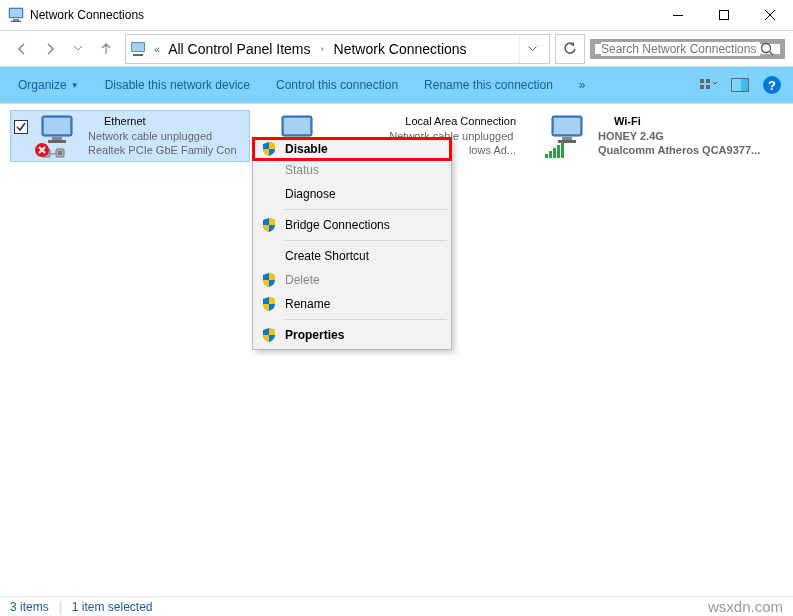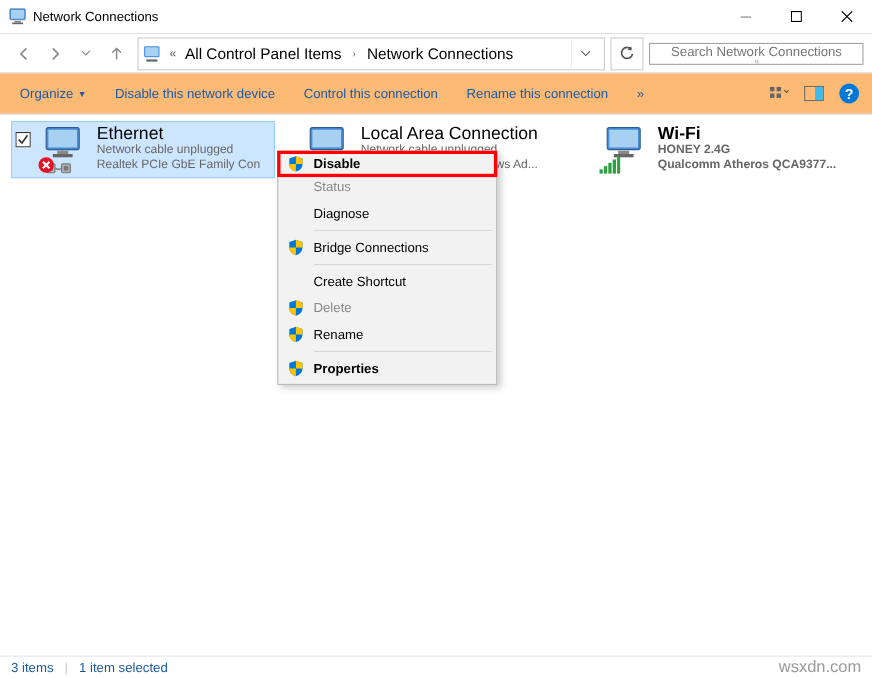--- a/index.html
+++ b/index.html
@@ -16,41 +16,41 @@
     .navbar { height: 36px; display: flex; align-items: center; padding: 4px 8px; border-top: 1px solid #e1e1e1; }
     .nav-arrow { width: 28px; height: 28px; display: flex; align-items: center; justify-content: center; color: #999; cursor: default; border-radius: 3px; }
     .nav-up { color: #999; }
     .addressbar { flex: 1; height: 30px; border: 1px solid #ccc; margin: 0 5px; display: flex; align-items: center; padding: 0 4px; position: relative; }
     .addr-icon { width: 16px; height: 16px; margin-right: 4px; }
     .addr-sep { color: #555; font-size: 11px; margin: 0 4px; }
     .addr-item { font-size: 14px; padding: 2px 4px; cursor: pointer; white-space: nowrap; }
     .addr-chevron { font-size: 9px; color: #555; padding: 0 6px; cursor: pointer; }
     .addr-dropdown { margin-left: auto; padding: 0 8px; height: 100%; display: flex; align-items: center; border-left: 1px solid #eee; cursor: pointer; }
     .refresh-btn { width: 30px; height: 30px; border: 1px solid #ccc; display: flex; align-items: center; justify-content: center; margin-right: 5px; cursor: pointer; }
-    .searchbox { width: 195px; height: 20px; border: 1px solid #a3a3a3; display: flex; align-items: center; padding: 0 6px; flex-direction: column; }
+    .searchbox { width: 195px; height: 20px; border: 5px solid #a3a3a3; display: flex; align-items: center; padding: 0 6px; }
     .searchbox input { border: none; outline: none; flex: 1; font-size: 12px; color: #555; }
     .search-icon { color: #555; cursor: pointer; }
     
     
-    .toolbar { height: 38px; display: flex; align-items: center; padding: 0 10px; border-bottom: 1px solid #dadada; border-top: 1px solid #dadada; background: #fdba74; }
+    .toolbar { height: 38px; display: flex; align-items: center; padding: 0 10px; border-bottom: 1px solid #dadada; border-top: 1px solid #dadada; background: #7dd3fc; }
     .tool-item { font-size: 12px; color: #1c5aa6; padding: 4px 8px; margin-right: 10px; cursor: pointer; display: flex; align-items: center; }
     .tool-chev { font-size: 8px; margin-left: 4px; }
     .tool-spacer { flex: 1; }
     .tool-right { display: flex; align-items: center; gap: 10px; }
     .tool-icon-btn { width: 22px; height: 22px; display: flex; align-items: center; justify-content: center; cursor: pointer; color: #555; }
     .help-icon { width: 18px; height: 18px; border-radius: 50%; background: #0078d7; color: #fff; display: flex; align-items: center; justify-content: center; font-size: 13px; font-weight: bold; }
     
     
     .content { padding: 6px 10px; position: relative; height: 480px; }
     .items-row { display: flex; gap: 20px; }
     .conn-item { display: flex; width: 240px; padding: 4px; cursor: pointer; position: relative; }
     .conn-item.selected { background: #cde6ff; border: 1px solid #99ccff; padding: 3px; }
     .conn-check { width: 16px; display: flex; align-items: flex-start; margin-top: 6px; margin-right: 4px; }
     .conn-icon-wrap { width: 48px; height: 44px; position: relative; margin-right: 6px; }
-    .conn-title { font-size: 16px; line-height: 15px; }
+    .conn-title { font-size: 11px; line-height: 15px; margin-left: 16px; }
     .conn-sub { font-size: 11px; color: #666; line-height: 14px; white-space: nowrap; overflow: hidden; text-overflow: ellipsis; max-width: 168px; }
     
     
     .context-menu { position: absolute; top: 137px; left: 252px; width: 200px; background: #f2f2f2; border: 1px solid #bababa; box-shadow: 3px 3px 6px rgba(0,0,0,0.2); padding: 2px; }
     .ctx-item { height: 24px; display: flex; align-items: center; padding: 0 8px 0 30px; font-size: 12px; cursor: pointer; position: relative; }
     .ctx-item.disabled { color: #888; cursor: default; text-align: right; }
     .ctx-item.highlighted { border: 3px solid red; margin: -3px; z-index: 5; position: relative; }
     .ctx-sep { height: 1px; background: #d7d7d7; margin: 3px 2px 3px 30px; }
     .ctx-icon { position: absolute; left: 6px; width: 16px; height: 16px; }
     .ctx-bold { font-weight: 600; }
@@ -209,21 +209,21 @@
             <path d="M5 5 L11 11 M11 5 L5 11" stroke="#fff" stroke-width="2"></path>
           </svg>
       </div>
       <div>
         <div class="conn-title">Ethernet</div>
         <div class="conn-sub">Network cable unplugged</div>
         <div class="conn-sub">Realtek PCIe GbE Family Con</div>
       </div>
     </div>
 
-    <div class="conn-item" style="width:250px;">
+    <div class="conn-item" style="width:250px;justify-content:space-between;">
       <div class="conn-icon-wrap">
         <svg class="monitor-svg" width="48" height="36" viewBox="0 0 48 36">
           <rect x="8" y="2" width="30" height="20" rx="2" fill="#4a90d9" stroke="#2e5b8f"></rect>
             <rect x="10" y="4" width="26" height="16" fill="#a8d0f0"></rect>
             <rect x="18" y="23" width="10" height="3" fill="#888"></rect>
             <rect x="14" y="26" width="18" height="3" fill="#666"></rect>
         </svg>
       </div>
       <div>
         <div class="conn-title">Local Area Connection</div>

